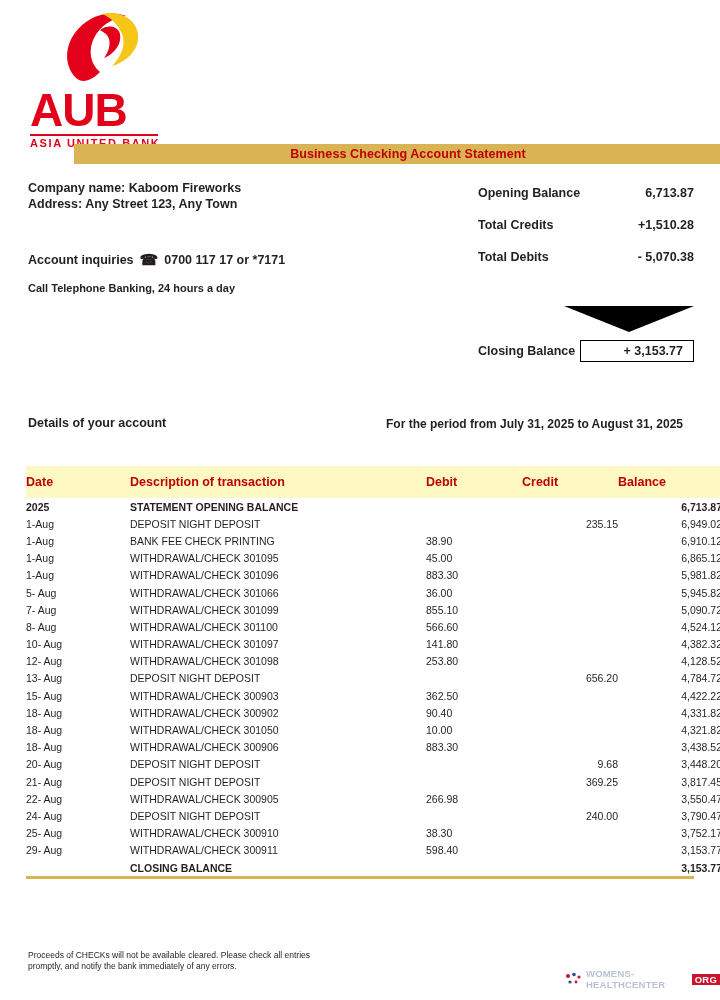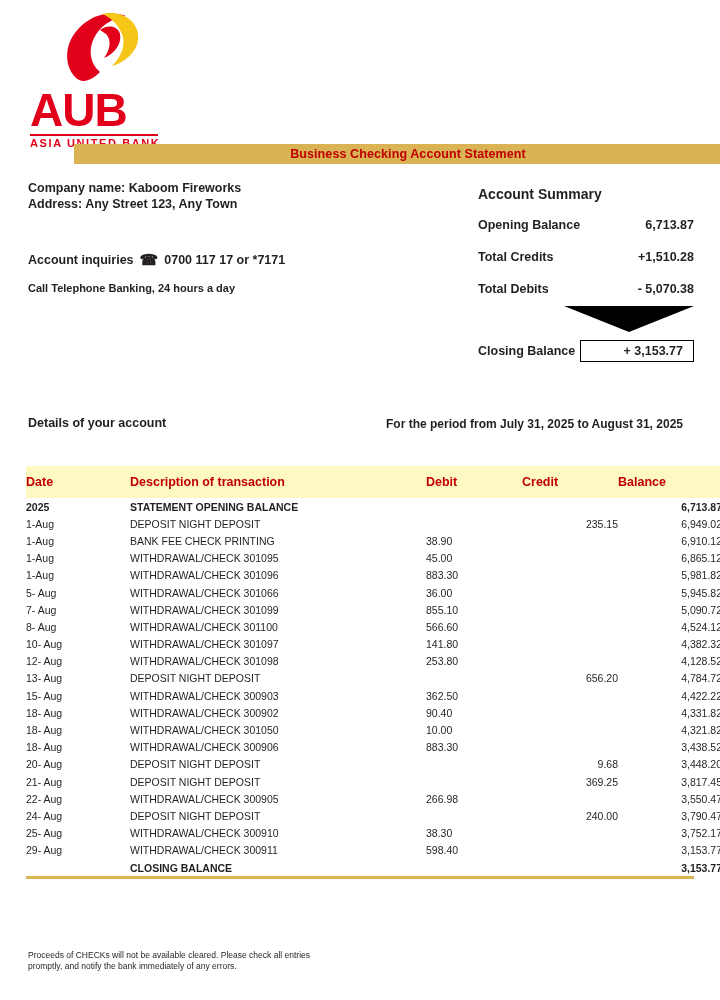--- a/index.html
+++ b/index.html
@@ -291,21 +291,20 @@
 
   <div class="inquiries">
     <span>Account inquiries</span>
     <span class="phone-icon">☎</span>
     <span>0700 117 17 or *7171</span>
   </div>
 
   <div class="telbank">Call Telephone Banking, 24 hours a day</div>
 
   <div class="summary">
-    <div class="summary-title">Account Summary</div>
 
     <div class="summary-row">
       <span class="lbl">Opening Balance</span>
       <span class="val">6,713.87</span>
     </div>
 
     <div class="summary-row">
       <span class="lbl">Total Credits</span>
       <span class="val">+1,510.28</span>
     </div>
@@ -498,14 +497,27 @@
           <td class="c-credit"></td>
           <td class="c-bal">3,153.77</td>
         </tr>
       </tbody>
     </table>
     <div class="table-bottom-rule"></div>
   </div>
 
   <div class="footer-note">Proceeds of CHECKs will not be available cleared. Please check all entries promptly, and notify the bank immediately of any errors.</div>
 
+  <div class="watermark">
+    <span class="wm-dots">
+      <svg width="18" height="14" viewBox="0 0 18 14" xmlns="http://www.w3.org/2000/svg">
+        <circle cx="3" cy="4" r="2" fill="#c9142b"></circle>
+        <circle cx="9" cy="2.5" r="1.8" fill="#2b4d8e"></circle>
+        <circle cx="14" cy="5" r="1.6" fill="#c9142b"></circle>
+        <circle cx="5" cy="10" r="1.6" fill="#2b4d8e"></circle>
+        <circle cx="11" cy="10" r="1.4" fill="#c9142b"></circle>
+      </svg>
+    </span>
+    <span class="wm-text">WOMENS-HEALTHCENTER</span>
+    <span class="wm-org">ORG</span>
+  </div>
 
 </div>
 
 </body></html>

